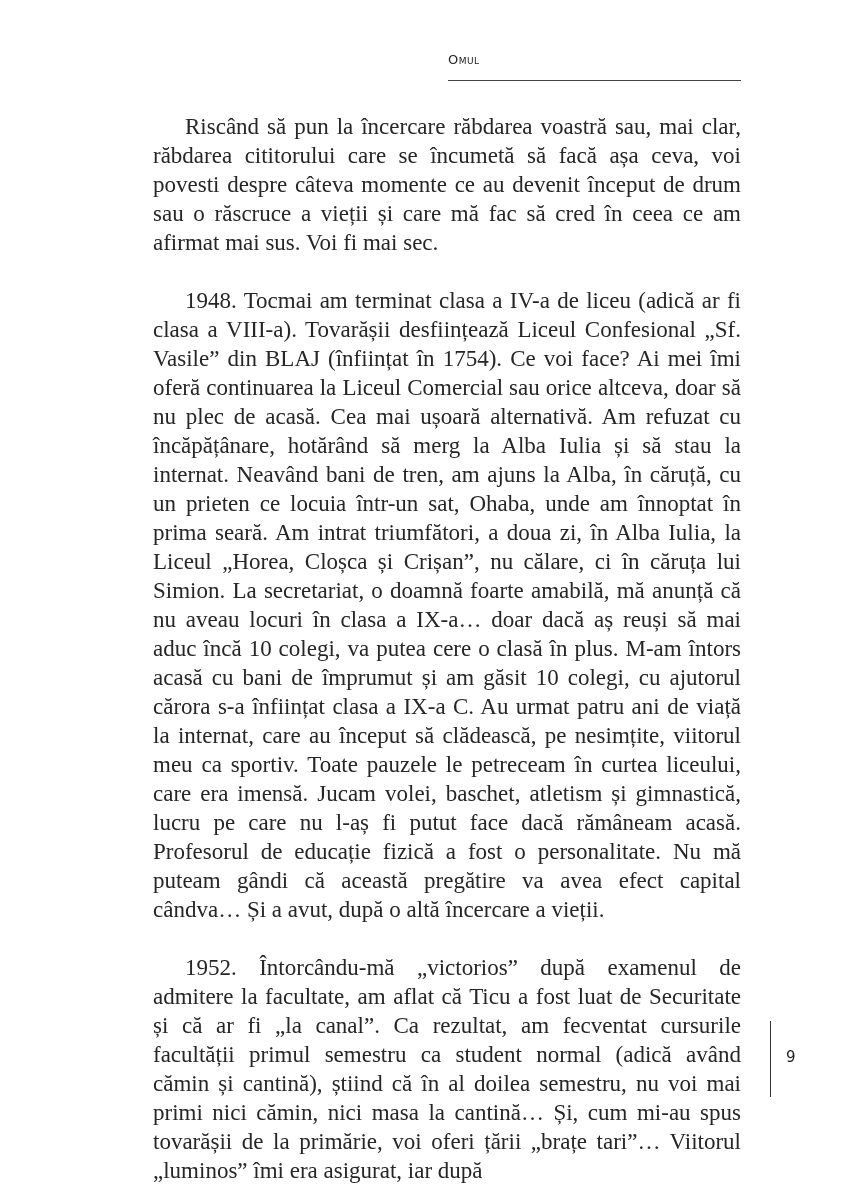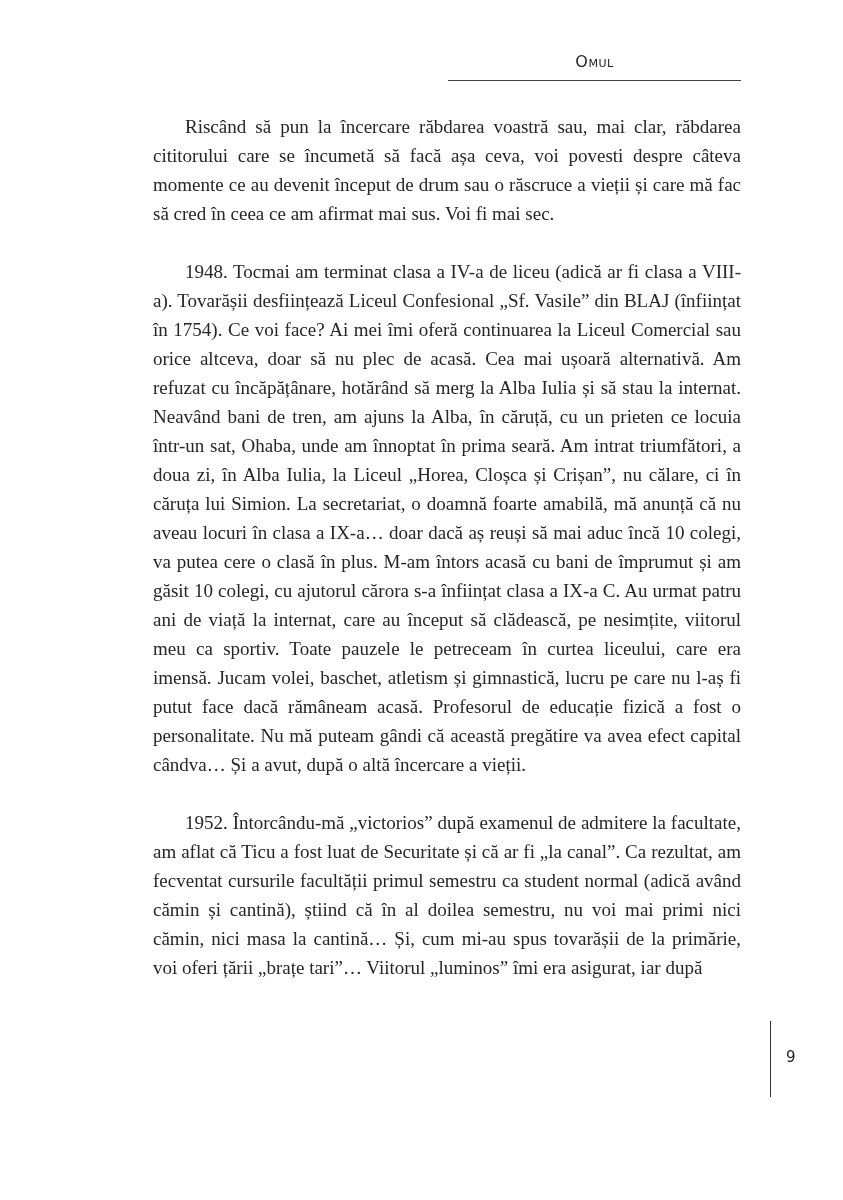--- a/index.html
+++ b/index.html
@@ -11,42 +11,42 @@
       width: 843px;
       height: 1200px;
       position: relative;
       overflow: hidden;
     }
     .running-head {
       position: absolute;
       left: 448px;
       width: 293px;
       top: 52px;
-      text-align: center;
+      text-align: left;
       font-family: "DejaVu Sans", sans-serif;
-      font-size: 16px;
+      font-size: 13px;
       letter-spacing: 0.5px;
       color: #222;
       font-variant: small-caps;
     }
     .running-head-rule {
       position: absolute;
       left: 448px;
       top: 80px;
       width: 293px;
       height: 0;
       border-top: 1.5px solid #444;
     }
     .body-text {
       position: absolute;
       left: 153px;
       top: 112px;
       width: 588px;
       font-family: "Liberation Serif", "DejaVu Serif", serif;
-      font-size: 19px;
+      font-size: 23px;
       line-height: 29px;
       color: #262626;
       text-align: justify;
       hyphens: manual;
     }
     .body-text p {
       margin: 0 0 29px 0;
       text-indent: 32px;
     }
     .body-text p.last {

